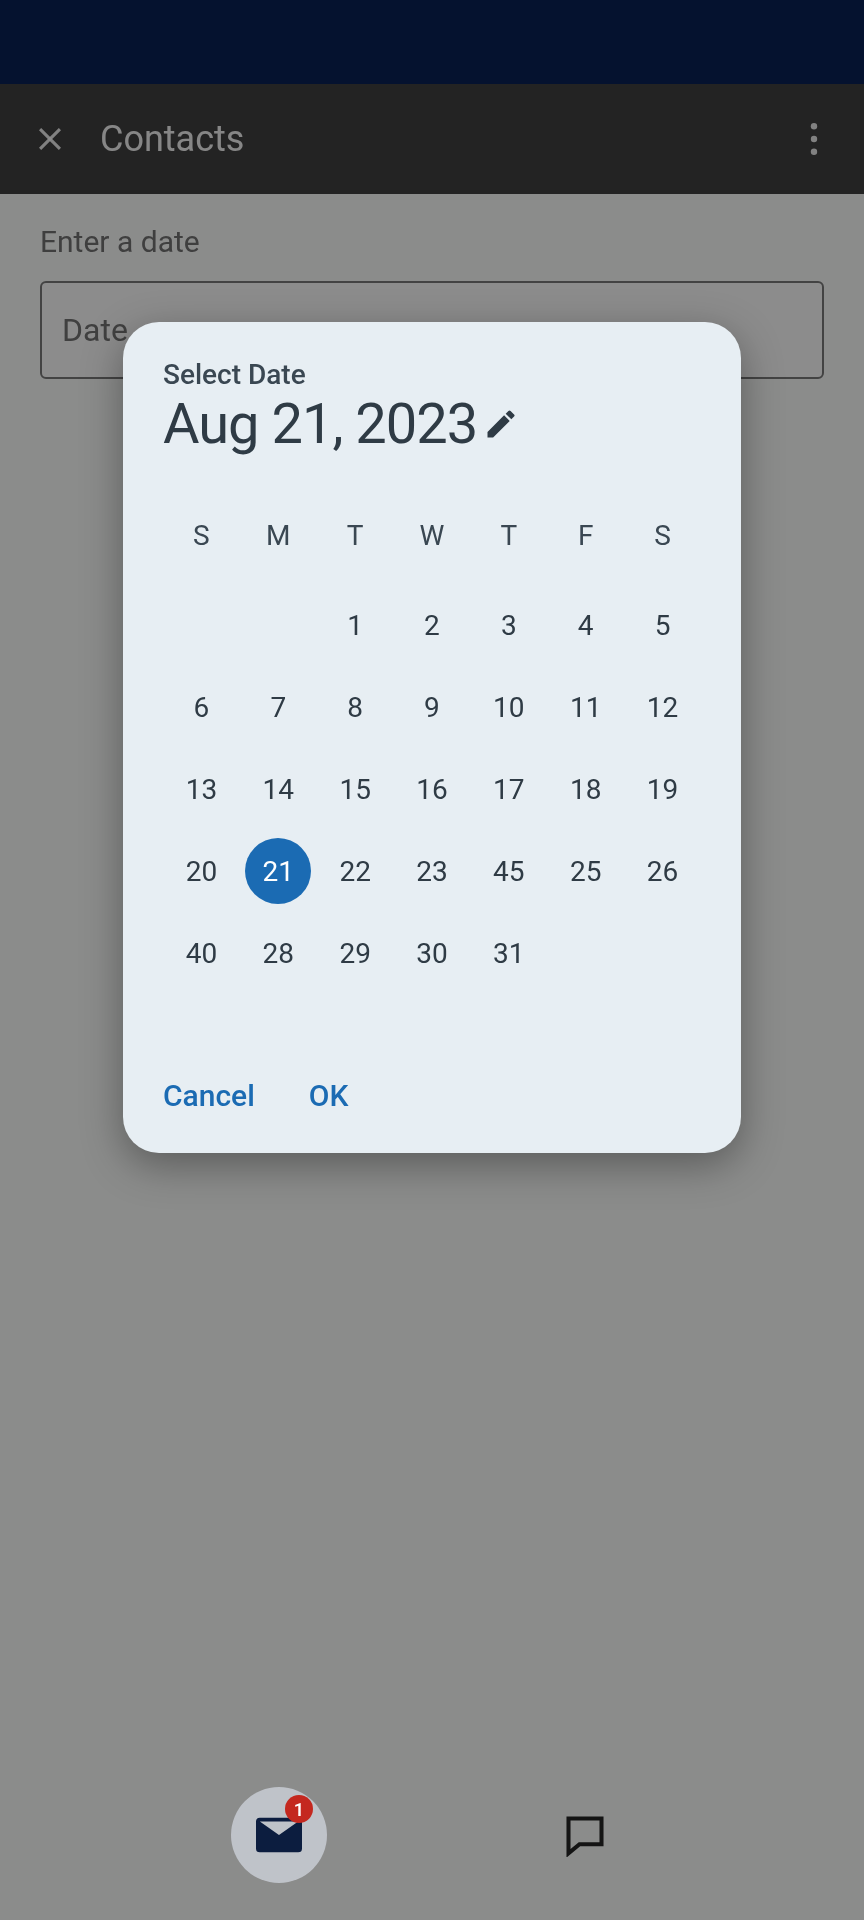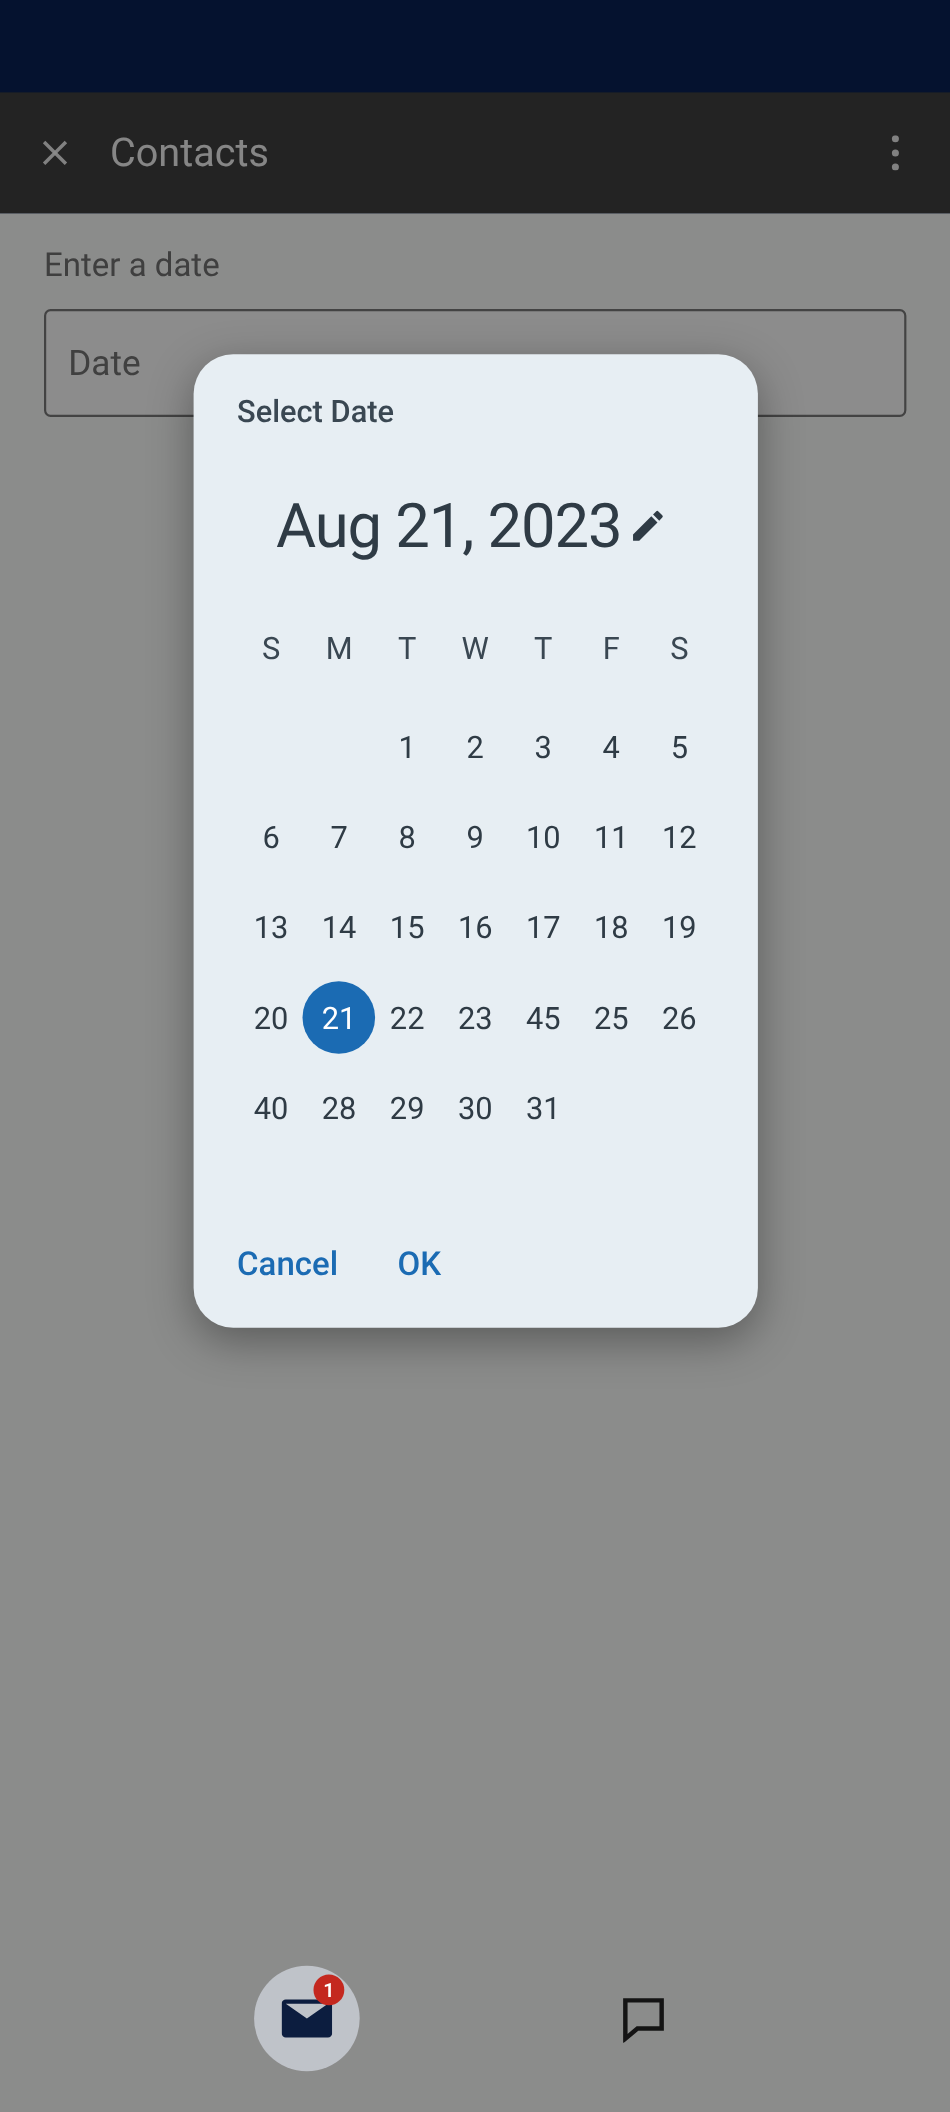--- a/index.html
+++ b/index.html
@@ -79,36 +79,35 @@
       left: 0;
       right: 0;
       bottom: 0;
       background: rgba(0,0,0,0.45);
       display: flex;
       align-items: flex-start;
       justify-content: center;
       padding-top: 322px;
     }
     .dialog {
-      width: 513px;
+      width: 618px;
       background: #e7eef3;
       border-radius: 36px;
       padding: 36px 40px 30px 40px;
       box-shadow: 0 12px 40px rgba(0,0,0,0.35);
     }
     .dialog-title {
       font-size: 28px;
       color: #3a4752;
       font-weight: 500;
     }
     .selected-row {
       display: flex;
       align-items: center;
-      justify-content: center;
-      margin-top: 54px;
+      justify-content: flex-start;
     }
     .selected-date {
       font-size: 56px;
       color: #2f3b45;
       font-weight: 400;
       letter-spacing: -1px;
     }
     .edit-btn {
       width: 48px;
       height: 48px;

